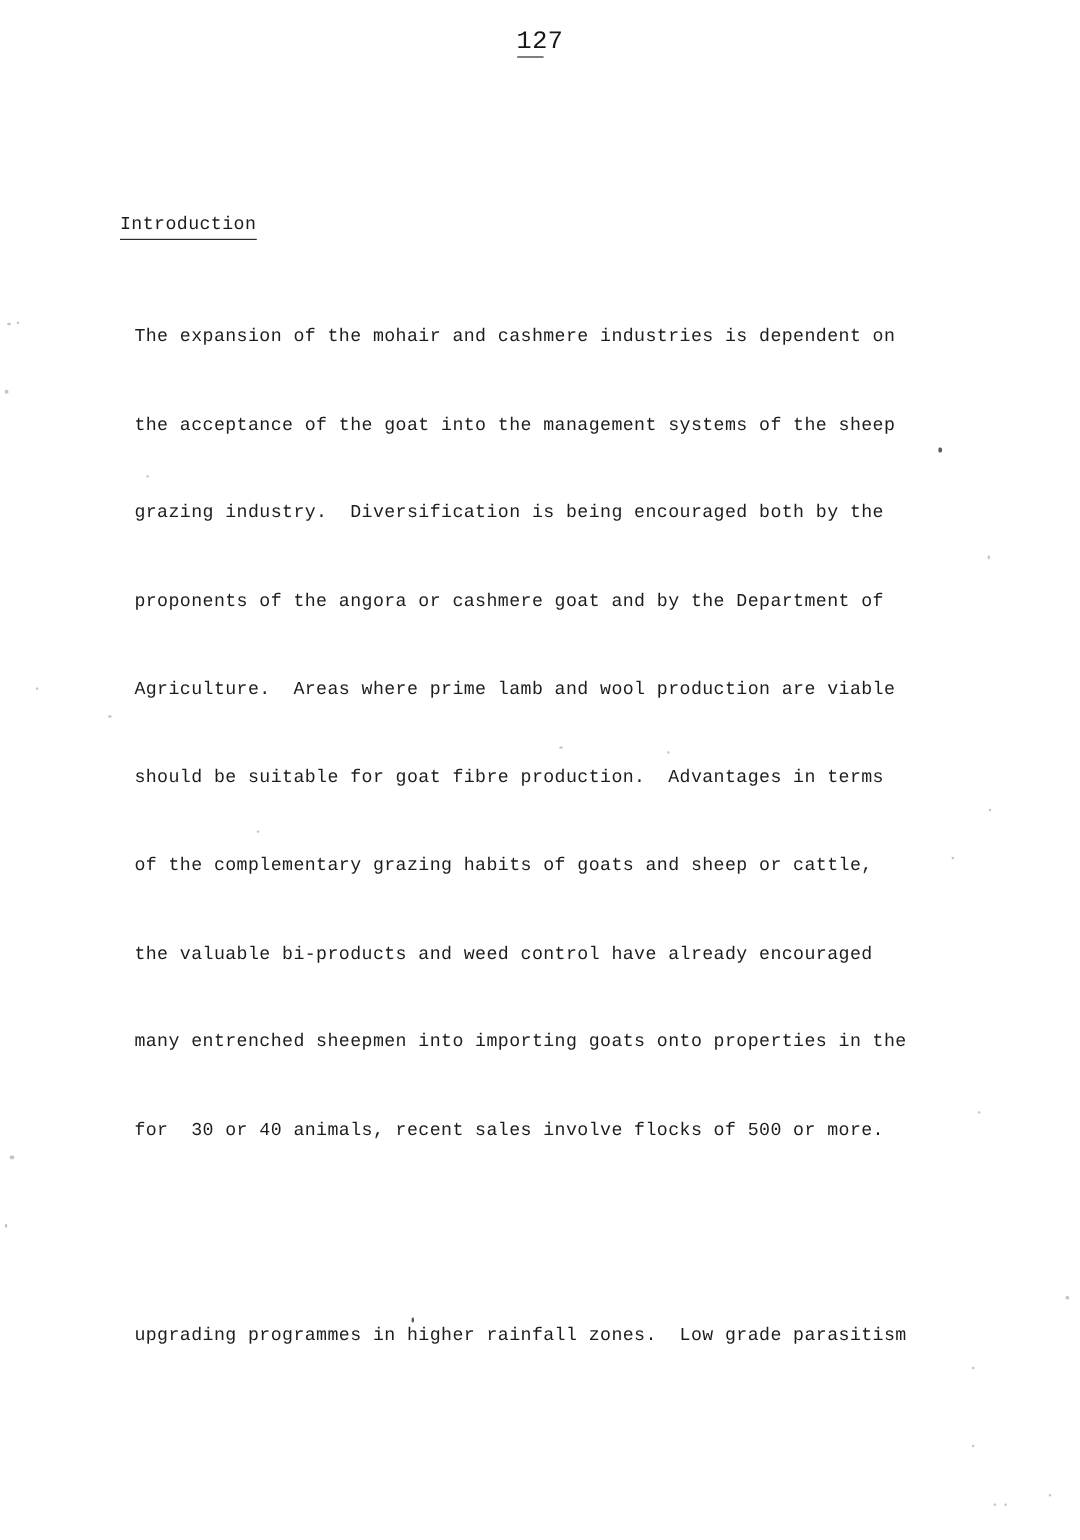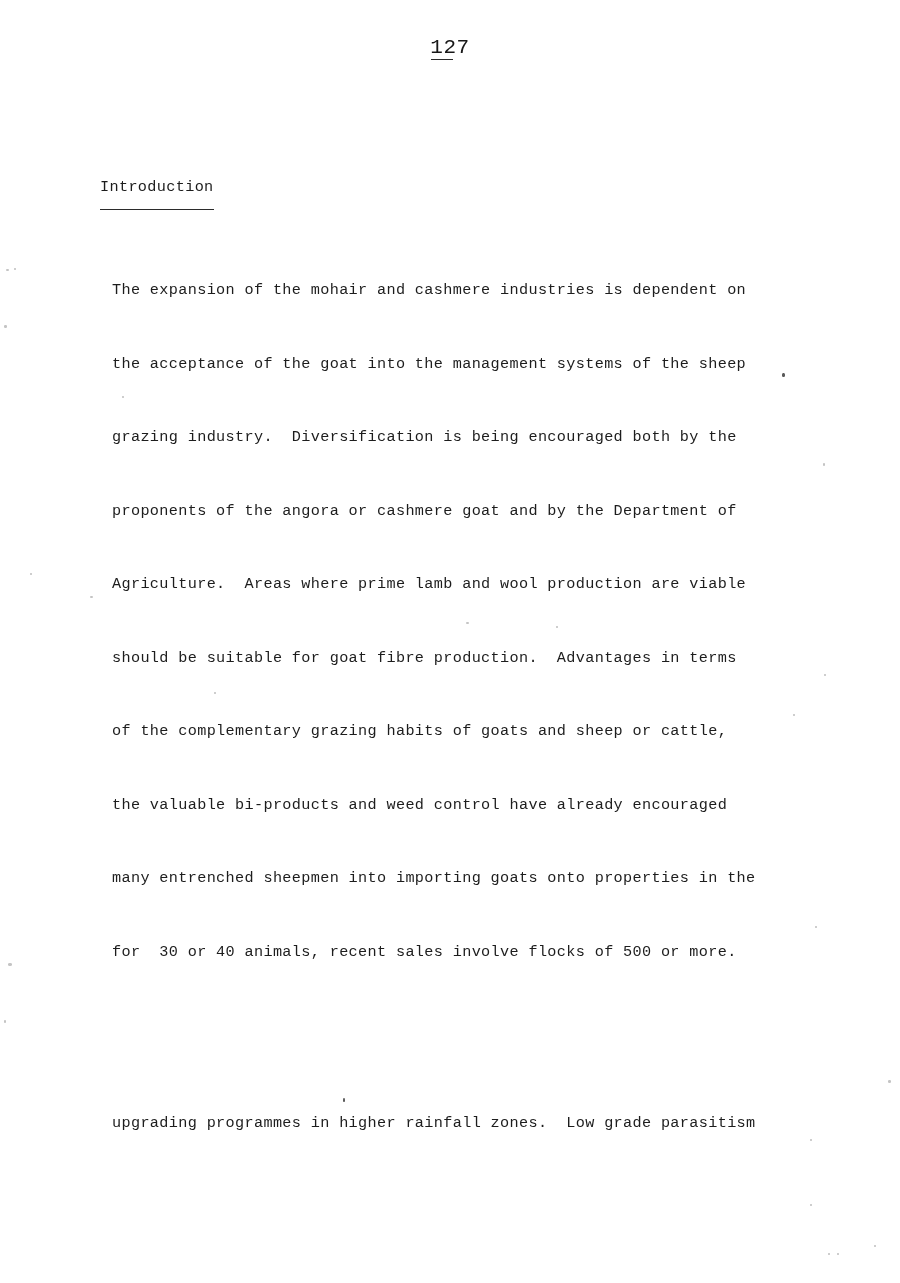--- a/index.html
+++ b/index.html
@@ -15,21 +15,21 @@
     position: relative;
     width: 900px;
     height: 1283px;
     background: #ffffff;
     overflow: hidden;
   }
 
   
   .page-number {
     position: absolute;
-    top: 36px;
+    top: 24px;
     left: 0;
     width: 900px;
     text-align: center;
     font-size: 21px;
     letter-spacing: 0.5px;
     color: #171717;
   }
   .page-number .pn-inner {
     position: relative;
     display: inline-block;
@@ -52,21 +52,21 @@
     width: 700px;
   }
 
   .heading {
     font-size: 15.2px;
     line-height: 22px;
     letter-spacing: 0.35px;
     color: #1c1c1c;
     display: inline-block;
     border-bottom: 1.4px solid #2b2b2b;
-    padding-bottom: 11px;
+    padding-bottom: 1px;
     margin: 0 0 14px 0;
     white-space: pre;
   }
 
   .para {
     margin: 12px;
     white-space: pre;
   }
   .para .ln {
     display: block;

